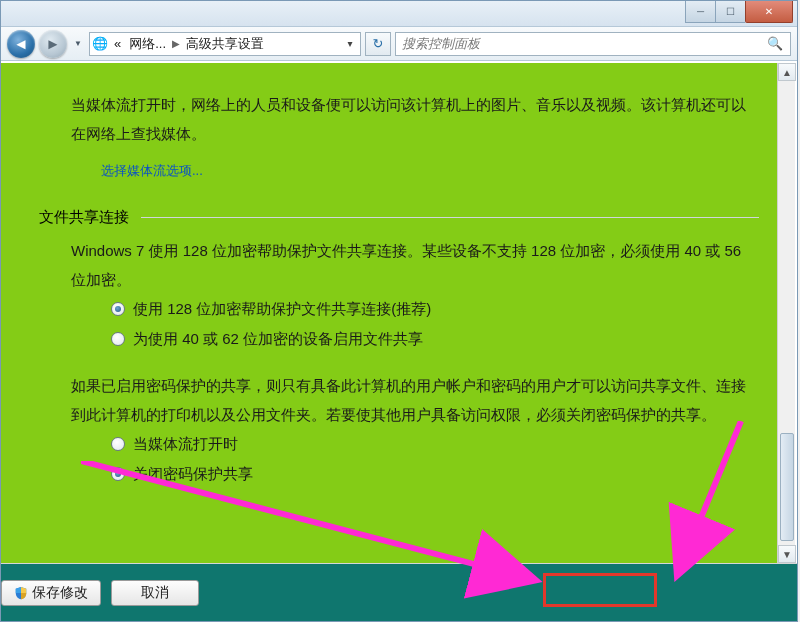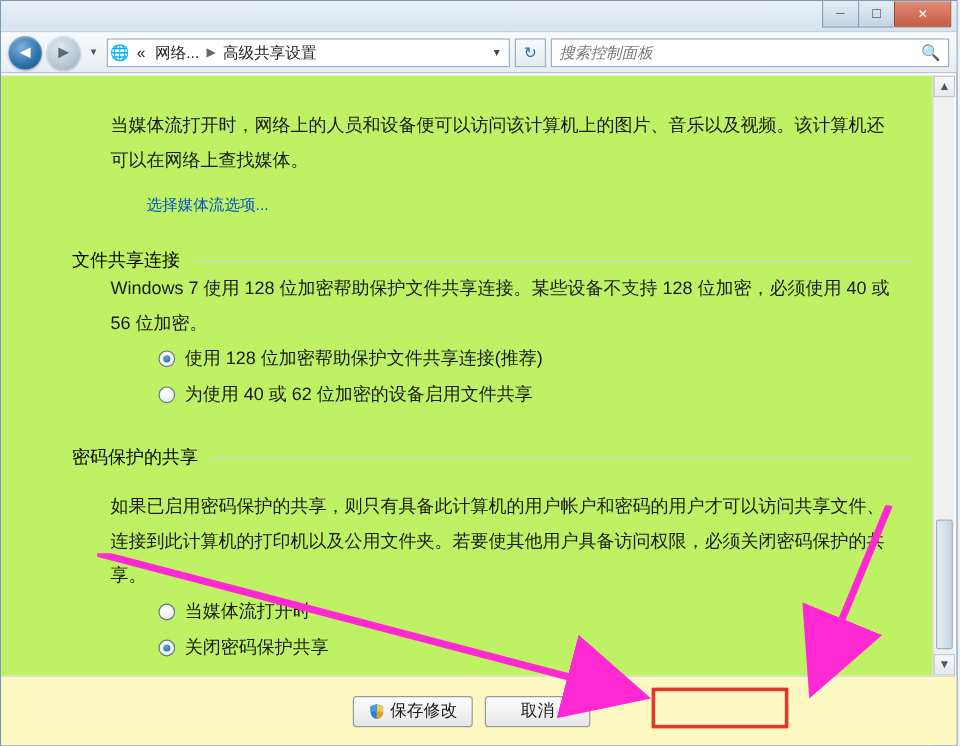--- a/index.html
+++ b/index.html
@@ -111,40 +111,40 @@
 .addressbar .spacer { flex: 1; }
 .addressbar .dropdown { width: 16px; text-align: center; color: #444; font-size: 10px; }
 .refreshbtn {
   width: 26px; height: 24px;
   background: linear-gradient(to bottom,#f7fafc,#e2eaf0);
   border: 1px solid #a0b2c0;
   display: flex; align-items: center; justify-content: center;
   color: #2a6fa8;
 }
 .searchbar {
-  width: 332px;
+  width: 396px;
   height: 24px;
   background: #fff;
   border: 1px solid #a0b2c0;
   display: flex;
   align-items: center;
   padding: 0 6px;
   color: #777;
   font-style: italic;
   font-size: 13px;
 }
 .searchbar .sicon { margin-left: auto; color: #4a6b88; font-style: normal; }
 .content {
   position: absolute;
   top: 62px; left: 0;
   width: 776px;
   height: 558px;
-  background: #bef264;
+  background: #84cc16;
   overflow: hidden;
-  padding: 28px 18px 0 31px;
+  padding: 28px 18px 0 10px;
 }
 .scrollbar {
   position: absolute;
   top: 62px; right: 2px;
   width: 18px;
   height: 500px;
   background: #f0f0f0;
   border-left: 1px solid #d0d0d0;
 }
 .scrollbar .thumb {
@@ -213,25 +213,25 @@
 .radio.sel::after {
   content: "";
   width: 6px; height: 6px; border-radius: 50%;
   background: radial-gradient(circle at 40% 35%, #6aa4d4, #2a5a84);
 }
 .footer {
   position: absolute;
   left: 0; right: 0;
   bottom: 0;
   height: 58px;
-  background: #fef9c3;
+  background: #0f766e;
   border-top: 1px solid #d6d6d6;
   display: flex;
   align-items: center;
-  justify-content: center;
+  justify-content: flex-start;
   padding-right: 12px;
   gap: 10px;
 }
 .btn {
   min-width: 88px;
   height: 26px;
   background: linear-gradient(to bottom,#fdfdfd,#e6e6e6);
   border: 1px solid #9a9a9a;
   border-radius: 3px;
   display: inline-flex;
@@ -295,36 +295,32 @@
 
   <div class="content">
 
     <p class="para">当媒体流打开时，网络上的人员和设备便可以访问该计算机上的图片、音乐以及视频。该计算机还可以在网络上查找媒体。</p>
     <a class="link">选择媒体流选项...</a>
 
     <div class="section-line">
       <span class="t">文件共享连接</span>
       <span class="hr"></span>
     </div>
-    <p class="para" style="margin-top:0;">Windows 7 使用 128 位加密帮助保护文件共享连接。某些设备不支持 128 位加密，必须使用 40 或 56 位加密。</p>
+    <p class="para" style="margin-top:10px;">Windows 7 使用 128 位加密帮助保护文件共享连接。某些设备不支持 128 位加密，必须使用 40 或 56 位加密。</p>
     <div class="radiogroup">
       <label class="radioitem">
         <span class="radio sel"></span>
         <span>使用 128 位加密帮助保护文件共享连接(推荐)</span>
       </label>
       <label class="radioitem">
         <span class="radio"></span>
         <span>为使用 40 或 62 位加密的设备启用文件共享</span>
       </label>
     </div>
 
-    <div class="section-line">
-      <span class="t">密码保护的共享</span>
-      <span class="hr"></span>
-    </div>
     <p class="para" style="margin-top:18px;">如果已启用密码保护的共享，则只有具备此计算机的用户帐户和密码的用户才可以访问共享文件、连接到此计算机的打印机以及公用文件夹。若要使其他用户具备访问权限，必须关闭密码保护的共享。</p>
     <div class="radiogroup">
       <label class="radioitem">
         <span class="radio"></span>
         <span>当媒体流打开时</span>
       </label>
       <label class="radioitem">
         <span class="radio sel"></span>
         <span>关闭密码保护共享</span>
       </label>

